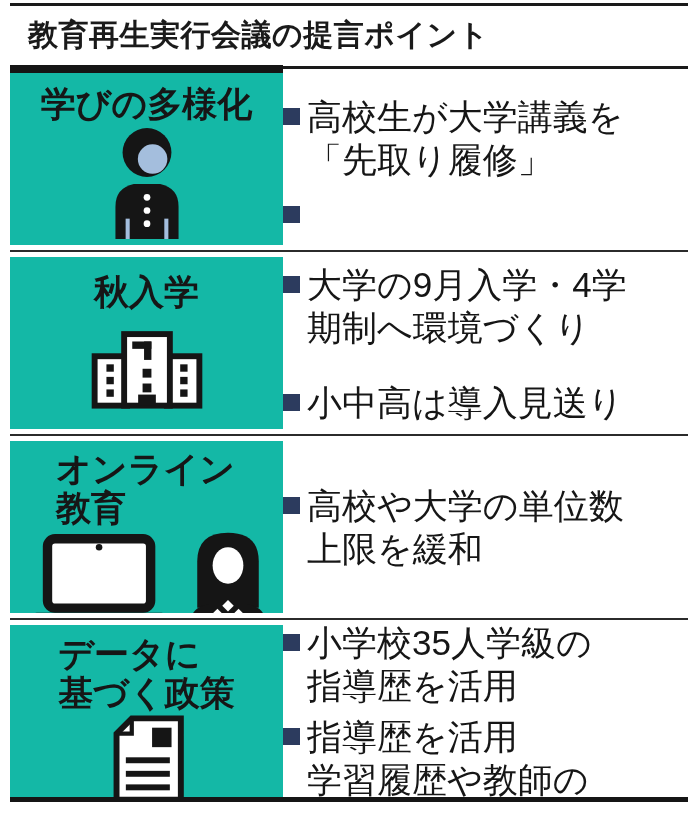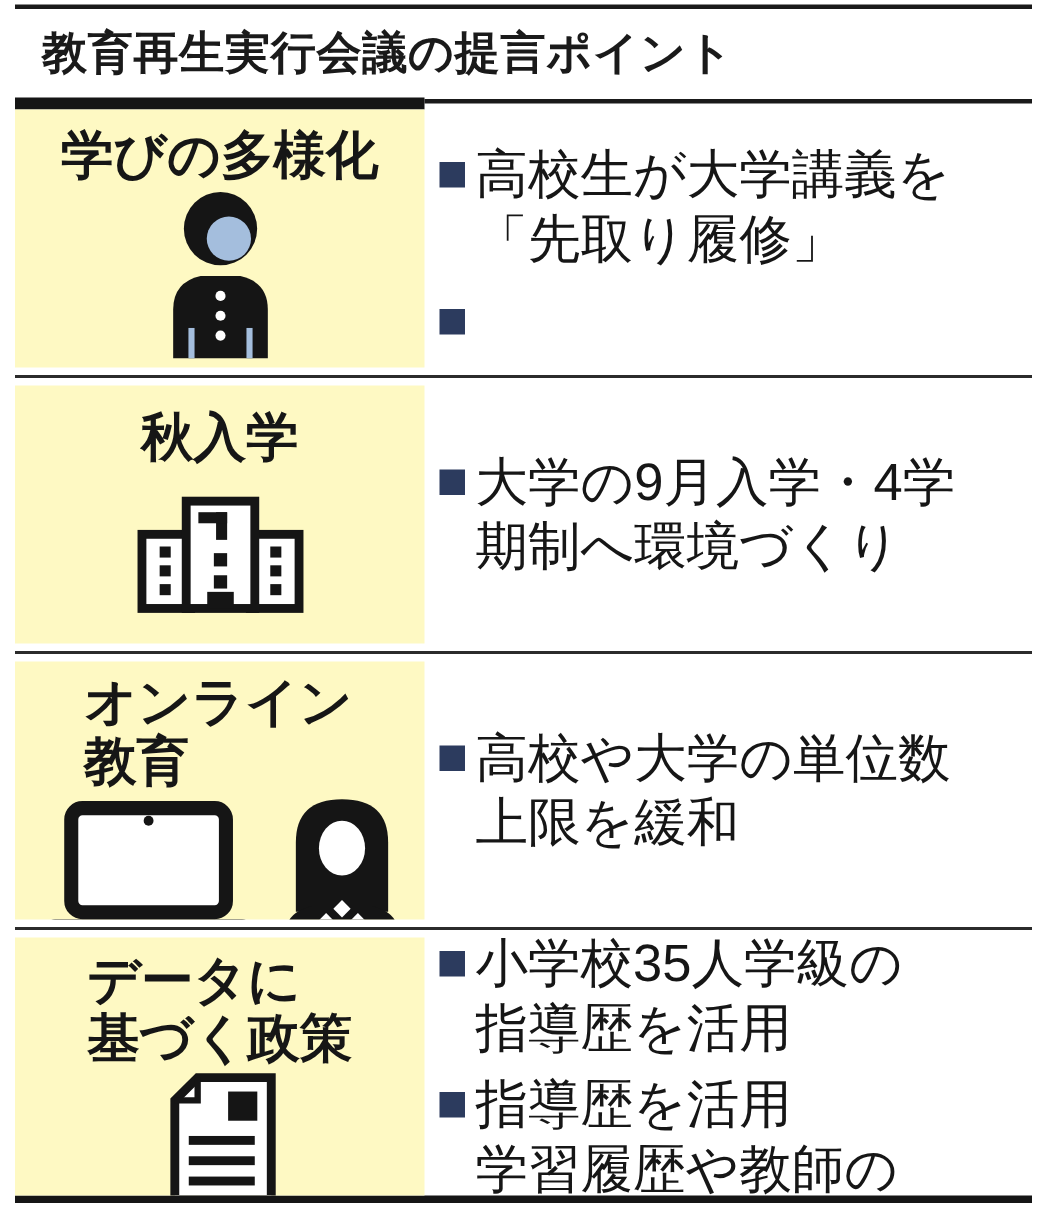--- a/index.html
+++ b/index.html
@@ -20,32 +20,31 @@
     font-size:30px; font-weight:700; letter-spacing:0.5px;
     color:#1a1a1a; white-space:nowrap;
   }
 
   .header-rule { display:flex; align-items:flex-start; height:8px; }
   .header-rule .thick { width:273px; height:8px; background:#151515; }
   .header-rule .thin  { flex:1; height:3px; background:#1a1a1a; margin-top:1px; }
 
   .row { display:flex; height:172px; }
   .row-left {
-    width:273px; background:#fef9c3; overflow:hidden;
+    width:273px; background:#14b8a6; overflow:hidden;
     display:flex; flex-direction:column; align-items:center;
   }
   .row-label {
     font-size:35px; font-weight:700; line-height:39px;
     color:#161616; white-space:pre-line; text-align:left;
   }
   .icon-wrap { display:flex; align-items:flex-end; justify-content:center; }
 
   .row-right {
     flex:1; display:flex; flex-direction:column; justify-content:center;
-    padding-left:10px;
   }
   .items { display:flex; flex-direction:column; }
   .items.gap-sm { gap:12px; }
   .items.gap-lg { gap:32px; }
   .items.gap-xs { gap:8px; }
   .item { display:flex; align-items:flex-start; }
   .bullet {
     flex:none; width:17px; height:17px; background:#2c3b5e;
     margin:13px 7px 0 0;
   }
@@ -137,20 +136,26 @@
       </div>
       <div class="row-right">
         <div class="items gap-lg">
           <div class="item">
             <span class="bullet"></span>
             <div class="lines">
               <div class="line">大学の9月入学・4学</div>
               <div class="line">期制へ環境づくり</div>
             </div>
           </div>
+          <div class="item">
+            <span class="bullet"></span>
+            <div class="lines">
+              <div class="line">小中高は導入見送り</div>
+            </div>
+          </div>
         </div>
       </div>
     </div>
 
     <div class="sep"></div>
 
     <div class="row r3">
       <div class="row-left">
         <div class="row-label">オンライン
 教育</div>

